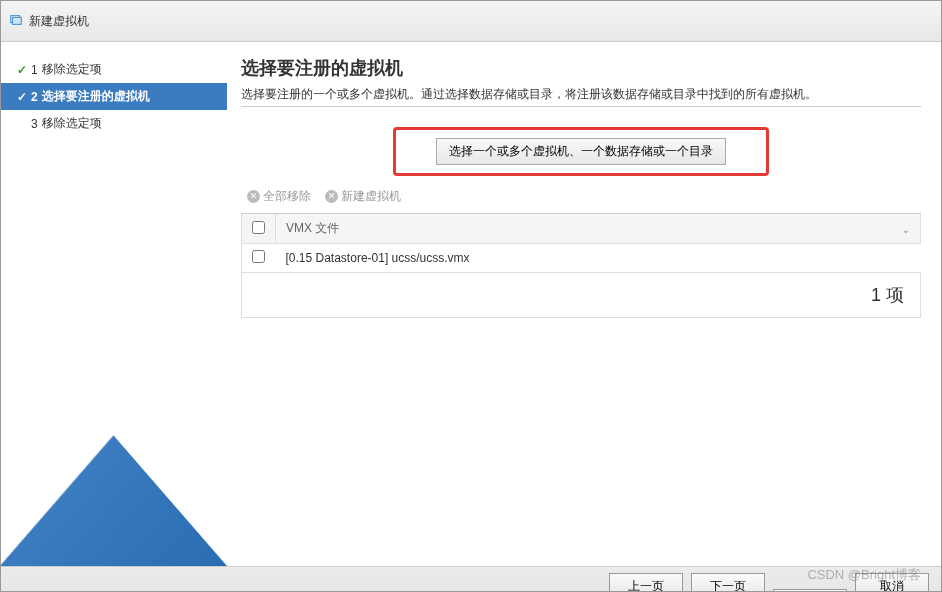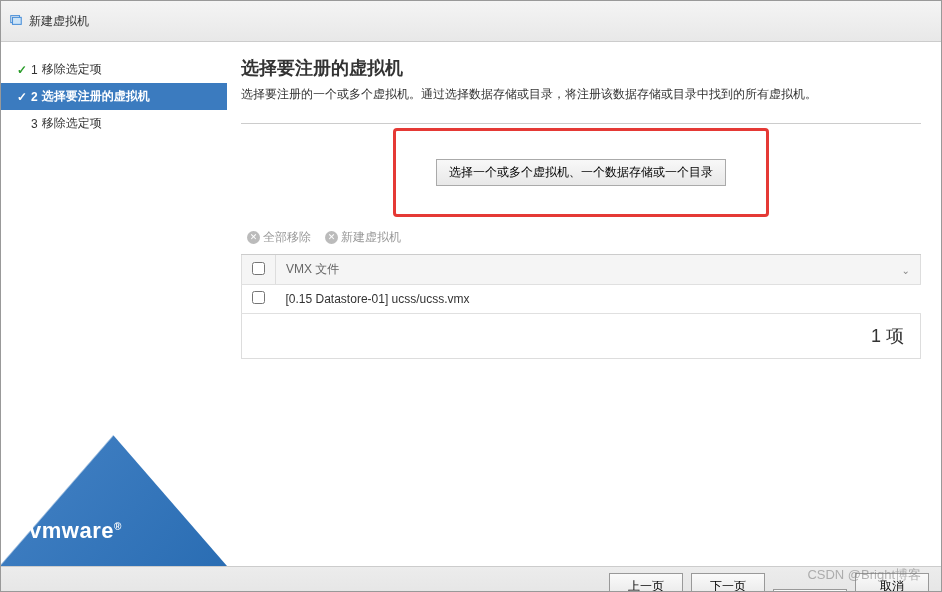--- a/index.html
+++ b/index.html
@@ -19,24 +19,24 @@
     .step-list { list-style: none; }
     .step-item { padding: 5px 8px 5px 16px; display: flex; align-items: center; gap: 4px; font-size: 12px; cursor: pointer; }
     .step-item.done { color: #333; }
     .step-item.active { background: #3b7bbf; color: #fff; font-weight: bold; }
     .step-item.pending { color: #333; padding-left: 30px; }
     .check { color: #2a9d2a; font-weight: bold; width: 10px; }
     .step-item.active .check { color: #fff; }
     
     .main { flex: 1; padding: 14px 20px 10px 14px; display: flex; flex-direction: column; }
     .main h2 { font-size: 18px; font-weight: bold; margin-bottom: 6px; }
-    .main .subtitle { font-size: 12px; color: #333; margin-bottom: 20px; }
+    .main .subtitle { font-size: 12px; color: #333; margin-bottom: 3px; }
     .main hr { border: none; border-top: 1px solid #ccc; margin-bottom: 0; }
     
-    .select-btn-wrap { border: 3px solid #e53935; border-radius: 4px; padding: 28px 40px; margin: 4px auto 10px auto; width: fit-content; }
+    .select-btn-wrap { border: 3px solid #e53935; border-radius: 4px; padding: 8px 40px; margin: 20px auto 10px auto; width: fit-content; }
     .select-btn { background: linear-gradient(#f8f8f8, #e8e8e8); border: 1px solid #aaa; padding: 4px 12px; font-size: 12px; cursor: pointer; }
     
     .actions-row { display: flex; align-items: center; gap: 14px; padding: 2px 6px 8px 6px; font-size: 12px; color: #999; }
     .actions-row .action { display: flex; align-items: center; gap: 3px; }
     .x-icon { display: inline-flex; width: 13px; height: 13px; border-radius: 50%; background: #bbb; color: #fff; align-items: center; justify-content: center; font-size: 9px; line-height: 1; }
     
     .table-wrap { border-top: 1px solid #ccc; }
     table { width: 100%; border-collapse: collapse; }
     th, td { text-align: left; padding: 6px 10px; border-bottom: 1px solid #e0e0e0; font-size: 12px; font-weight: normal; background: #fff; }
     th { background: #f5f5f5; border-left: 1px solid #ddd; border-right: 1px solid #ddd; color: #666; }
@@ -77,21 +77,20 @@
         <span class="check">✓</span>
         <span>2</span>
         <span>选择要注册的虚拟机</span>
       </li>
       <li class="step-item pending">
         <span>3</span>
         <span>移除选定项</span>
       </li>
     </ul>
     <div class="triangle"></div>
-    <div class="vmware-logo"><span>vmware</span><span class="reg">®</span></div>
   </div>
 
   <div class="main">
     <h2>选择要注册的虚拟机</h2>
     <div class="subtitle">选择要注册的一个或多个虚拟机。通过选择数据存储或目录，将注册该数据存储或目录中找到的所有虚拟机。</div>
     <hr>
 
     <div class="select-btn-wrap">
       <button class="select-btn">选择一个或多个虚拟机、一个数据存储或一个目录</button>
     </div>

